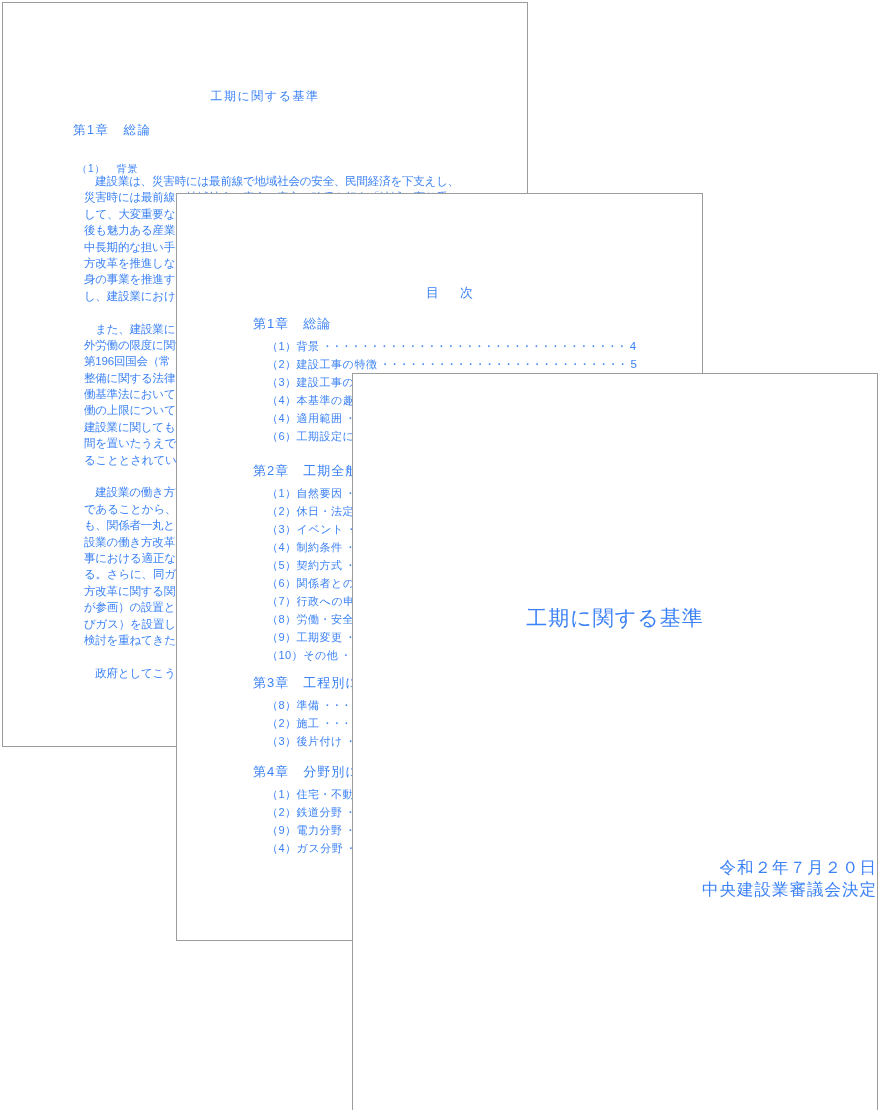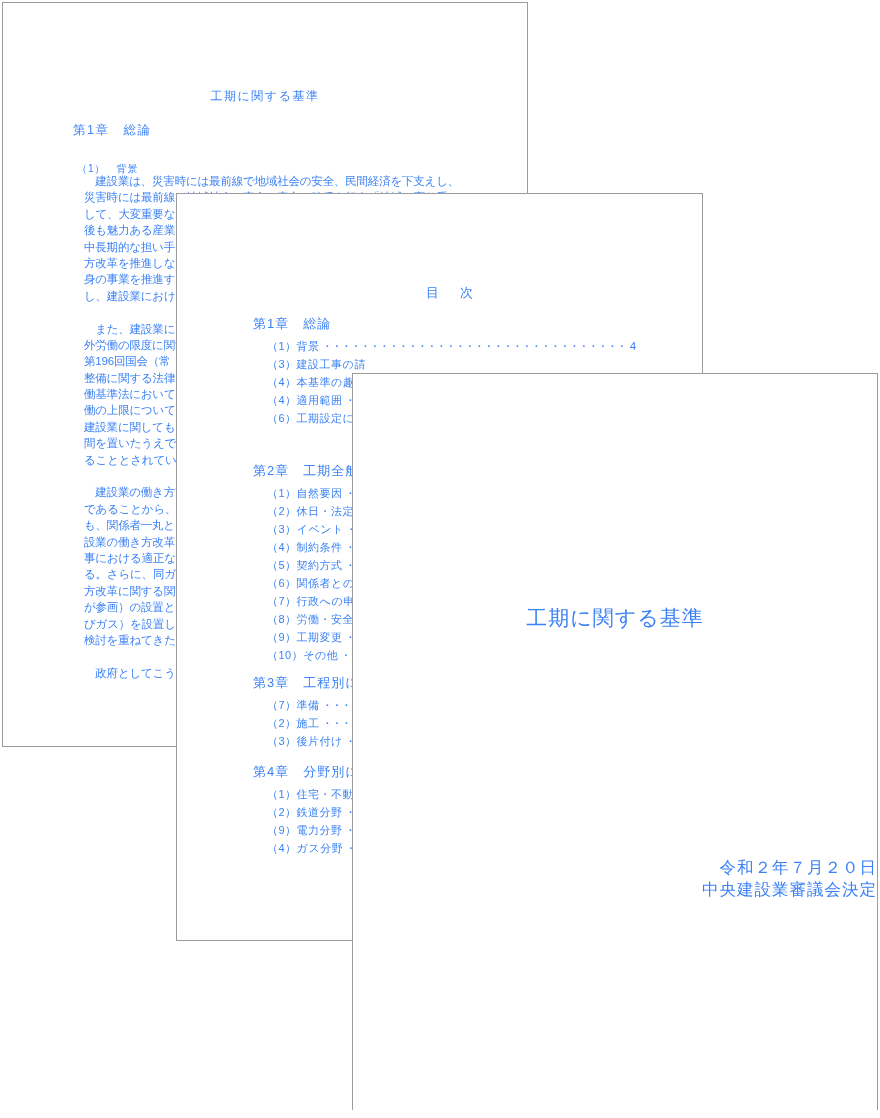--- a/index.html
+++ b/index.html
@@ -91,20 +91,21 @@
       </div>
   </div>
 
   <div class="page" id="page2">
     <div class="p2-title">目　次</div>
 
     <div class="toc-ch" id="toc-ch-0">
       <div class="toc-ch-label">第1章　総論</div>
       <div class="toc-items">
           <div class="toc-item"><span class="t">（1）背景</span><span class="dots">・・・・・・・・・・・・・・・・・・・・・・・・・・・・・・・・</span><span class="num">4</span></div>
+          <div class="toc-item"><span class="t">（2）建設工事の特徴</span><span class="dots">・・・・・・・・・・・・・・・・・・・・・・・・・・</span><span class="num">5</span></div>
           <div class="toc-item"><span class="t">（3）建設工事の請</span><span class="dots"></span><span class="num"></span></div>
           <div class="toc-item"><span class="t">（4）本基準の趣旨</span><span class="dots"></span><span class="num"></span></div>
           <div class="toc-item"><span class="t">（4）適用範囲</span><span class="dots">・・・</span><span class="num"></span></div>
           <div class="toc-item"><span class="t">（6）工期設定にお</span><span class="dots"></span><span class="num"></span></div>
         </div>
     </div>
 
     <div class="toc-ch" id="toc-ch-1">
       <div class="toc-ch-label">第2章　工期全般</div>
       <div class="toc-items">
@@ -117,21 +118,21 @@
           <div class="toc-item"><span class="t">（7）行政への申請</span><span class="dots"></span><span class="num"></span></div>
           <div class="toc-item"><span class="t">（8）労働・安全衛</span><span class="dots"></span><span class="num"></span></div>
           <div class="toc-item"><span class="t">（9）工期変更</span><span class="dots">・・・</span><span class="num"></span></div>
           <div class="toc-item"><span class="t">（10）その他</span><span class="dots">・・・</span><span class="num"></span></div>
         </div>
     </div>
 
     <div class="toc-ch" id="toc-ch-2">
       <div class="toc-ch-label">第3章　工程別に</div>
       <div class="toc-items">
-          <div class="toc-item"><span class="t">（7）準備</span><span class="dots">・・・・・</span><span class="num"></span></div>
+          <div class="toc-item"><span class="t">（8）準備</span><span class="dots">・・・・・</span><span class="num"></span></div>
           <div class="toc-item"><span class="t">（2）施工</span><span class="dots">・・・・・</span><span class="num"></span></div>
           <div class="toc-item"><span class="t">（3）後片付け</span><span class="dots">・・・</span><span class="num"></span></div>
         </div>
     </div>
 
     <div class="toc-ch" id="toc-ch-3">
       <div class="toc-ch-label">第4章　分野別に</div>
       <div class="toc-items">
           <div class="toc-item"><span class="t">（1）住宅・不動産</span><span class="dots"></span><span class="num"></span></div>
           <div class="toc-item"><span class="t">（2）鉄道分野</span><span class="dots">・・・</span><span class="num"></span></div>

